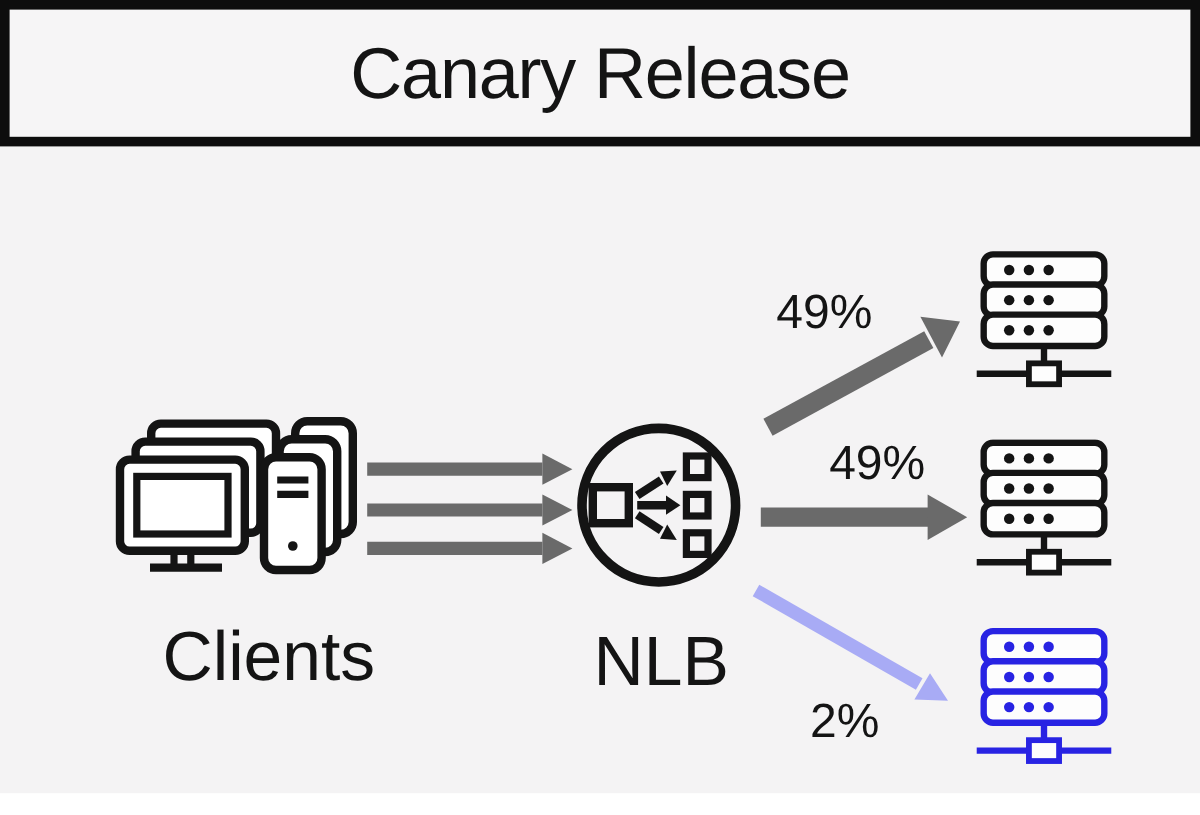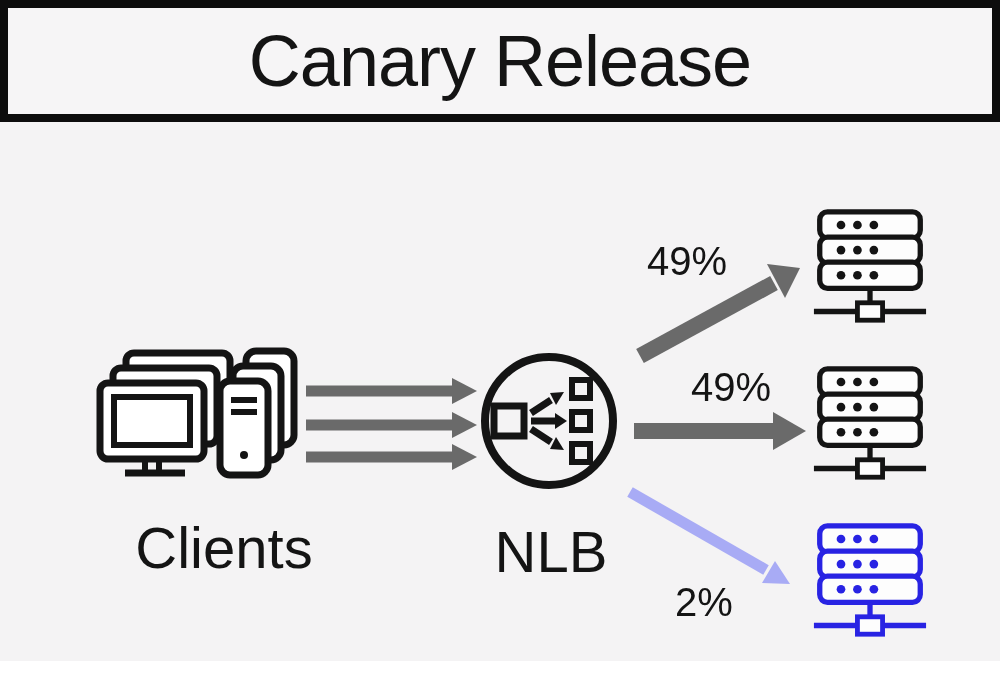--- a/index.html
+++ b/index.html
@@ -7,21 +7,21 @@
     position:relative;width:1000px;height:679px;overflow:hidden;
     font-family:"Liberation Sans","DejaVu Sans",sans-serif;
     color:var(--ink,#141414);background:#ffffff;
   }
   .canvas-bg{position:absolute;left:0;top:0;width:1000px;height:661px;background:var(--canvas-bg,#f4f3f4);}
   .title-box{
     position:absolute;left:0;top:0;width:1000px;height:122px;box-sizing:border-box;
     border:8px solid var(--border,#0d0d0d);background:var(--panel-bg,#f6f5f6);
     display:flex;align-items:center;justify-content:center;
   }
-  .title-text{font-size:72px;letter-spacing:-1px;color:var(--ink,#141414);}
+  .title-text{font-size:60px;letter-spacing:-1px;color:var(--ink,#141414);}
   .abs{position:absolute;}
   .node-label{position:absolute;transform:translate(-50%,-50%);font-size:58px;white-space:nowrap;}
   .traffic-label{position:absolute;transform:translate(-50%,-50%);font-size:40px;white-space:nowrap;}
   .icon-ink{color:var(--ink,#141414);}
   .icon-canary{color:var(--canary-blue,#2823e3);}
   .edge-gray{color:var(--arrow-gray,#6a6a6a);}
   .edge-canary{color:var(--canary-arrow,#a8abf5);}
   svg{display:block;}
 </style>
 </head>

